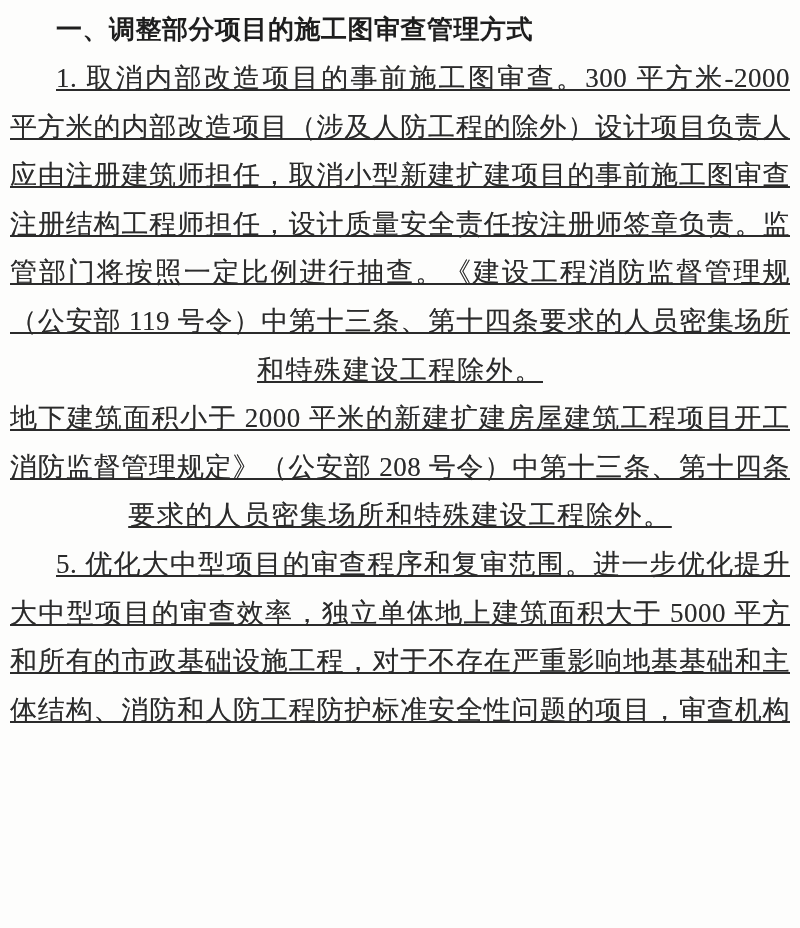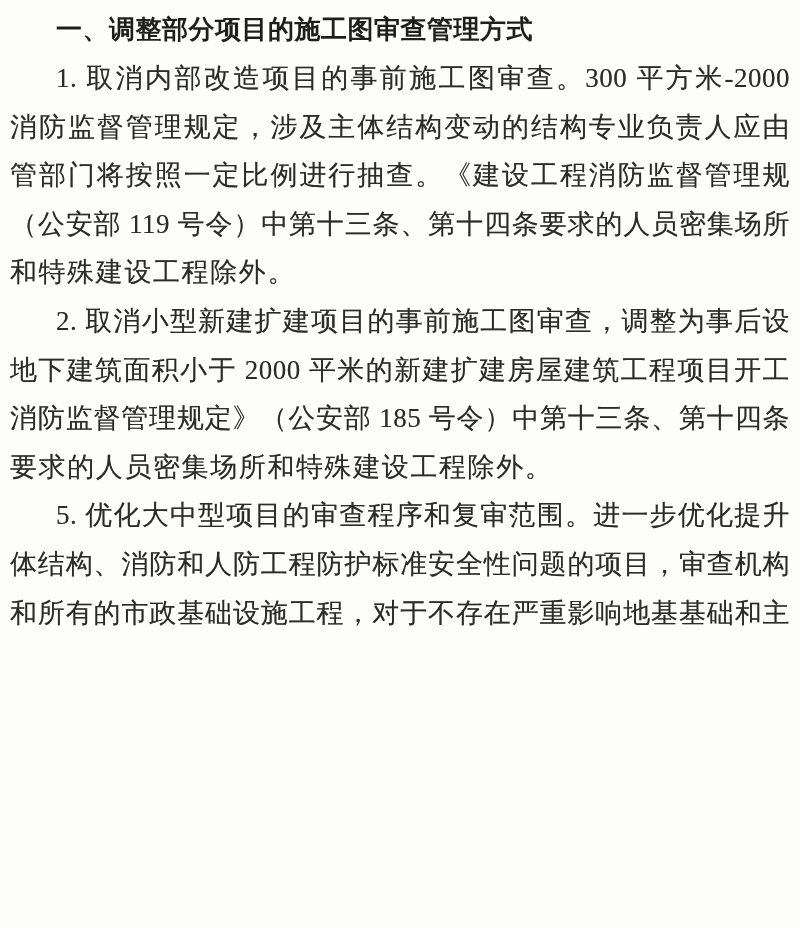--- a/index.html
+++ b/index.html
@@ -23,55 +23,58 @@
     font-size: 26px;
     height: 48px;
     line-height: 46px;
     text-indent: 46px;
     letter-spacing: 0.5px;
     white-space: nowrap;
     overflow: hidden;
   }
   .body-text {
     width: 780px;
+    text-decoration: underline;
   }
   .line {
     font-size: 27px;
     height: 48.6px;
     line-height: 48.6px;
     overflow: hidden;
     text-shadow: 0 0 0.4px rgba(40,40,40,0.45);
   }
   .line.justified {
     text-align: justify;
     text-align-last: justify;
     -moz-text-align-last: justify;
     text-justify: inter-character;
     letter-spacing: 0.5px;
   }
   .line.natural {
-    text-align: left;
+    text-align: center;
     letter-spacing: 1.6px;
   }
   .line.indent {
     text-indent: 46px;
   }
 </style>
 </head>
 <body>
 
 <div class="page" style="background: rgb(253, 253, 252); color: rgb(43, 43, 43);">
   <h1 class="heading" style="color: rgb(30, 30, 30);">一、调整部分项目的施工图审查管理方式</h1>
   <div class="body-text">
       <div class="line justified indent">1. 取消内部改造项目的事前施工图审查。300 平方米-2000</div>
-      <div class="line justified">消防监督管理规定，涉及主体结构变动的结构专业负责人应由</div>
+      <div class="line justified">平方米的内部改造项目（涉及人防工程的除外）设计项目负责人</div>
+      <div class="line justified">应由注册建筑师担任，取消小型新建扩建项目的事前施工图审查</div>
+      <div class="line justified">注册结构工程师担任，设计质量安全责任按注册师签章负责。监</div>
       <div class="line justified">管部门将按照一定比例进行抽查。《建设工程消防监督管理规定》</div>
       <div class="line justified">（公安部 119 号令）中第十三条、第十四条要求的人员密集场所</div>
       <div class="line natural">和特殊建设工程除外。</div>
-      <div class="line justified indent">2. 取消小型新建扩建项目的事前施工图审查，调整为事后设</div>
       <div class="line justified">地下建筑面积小于 2000 平米的新建扩建房屋建筑工程项目开工</div>
-      <div class="line justified">消防监督管理规定》（公安部 185 号令）中第十三条、第十四条</div>
+      <div class="line justified">消防监督管理规定》（公安部 208 号令）中第十三条、第十四条</div>
       <div class="line natural">要求的人员密集场所和特殊建设工程除外。</div>
       <div class="line justified indent">5. 优化大中型项目的审查程序和复审范围。进一步优化提升</div>
+      <div class="line justified">大中型项目的审查效率，独立单体地上建筑面积大于 5000 平方</div>
+      <div class="line justified">和所有的市政基础设施工程，对于不存在严重影响地基基础和主</div>
       <div class="line justified">体结构、消防和人防工程防护标准安全性问题的项目，审查机构</div>
-      <div class="line justified">和所有的市政基础设施工程，对于不存在严重影响地基基础和主</div>
     </div>
 </div>
 
 </body></html>

